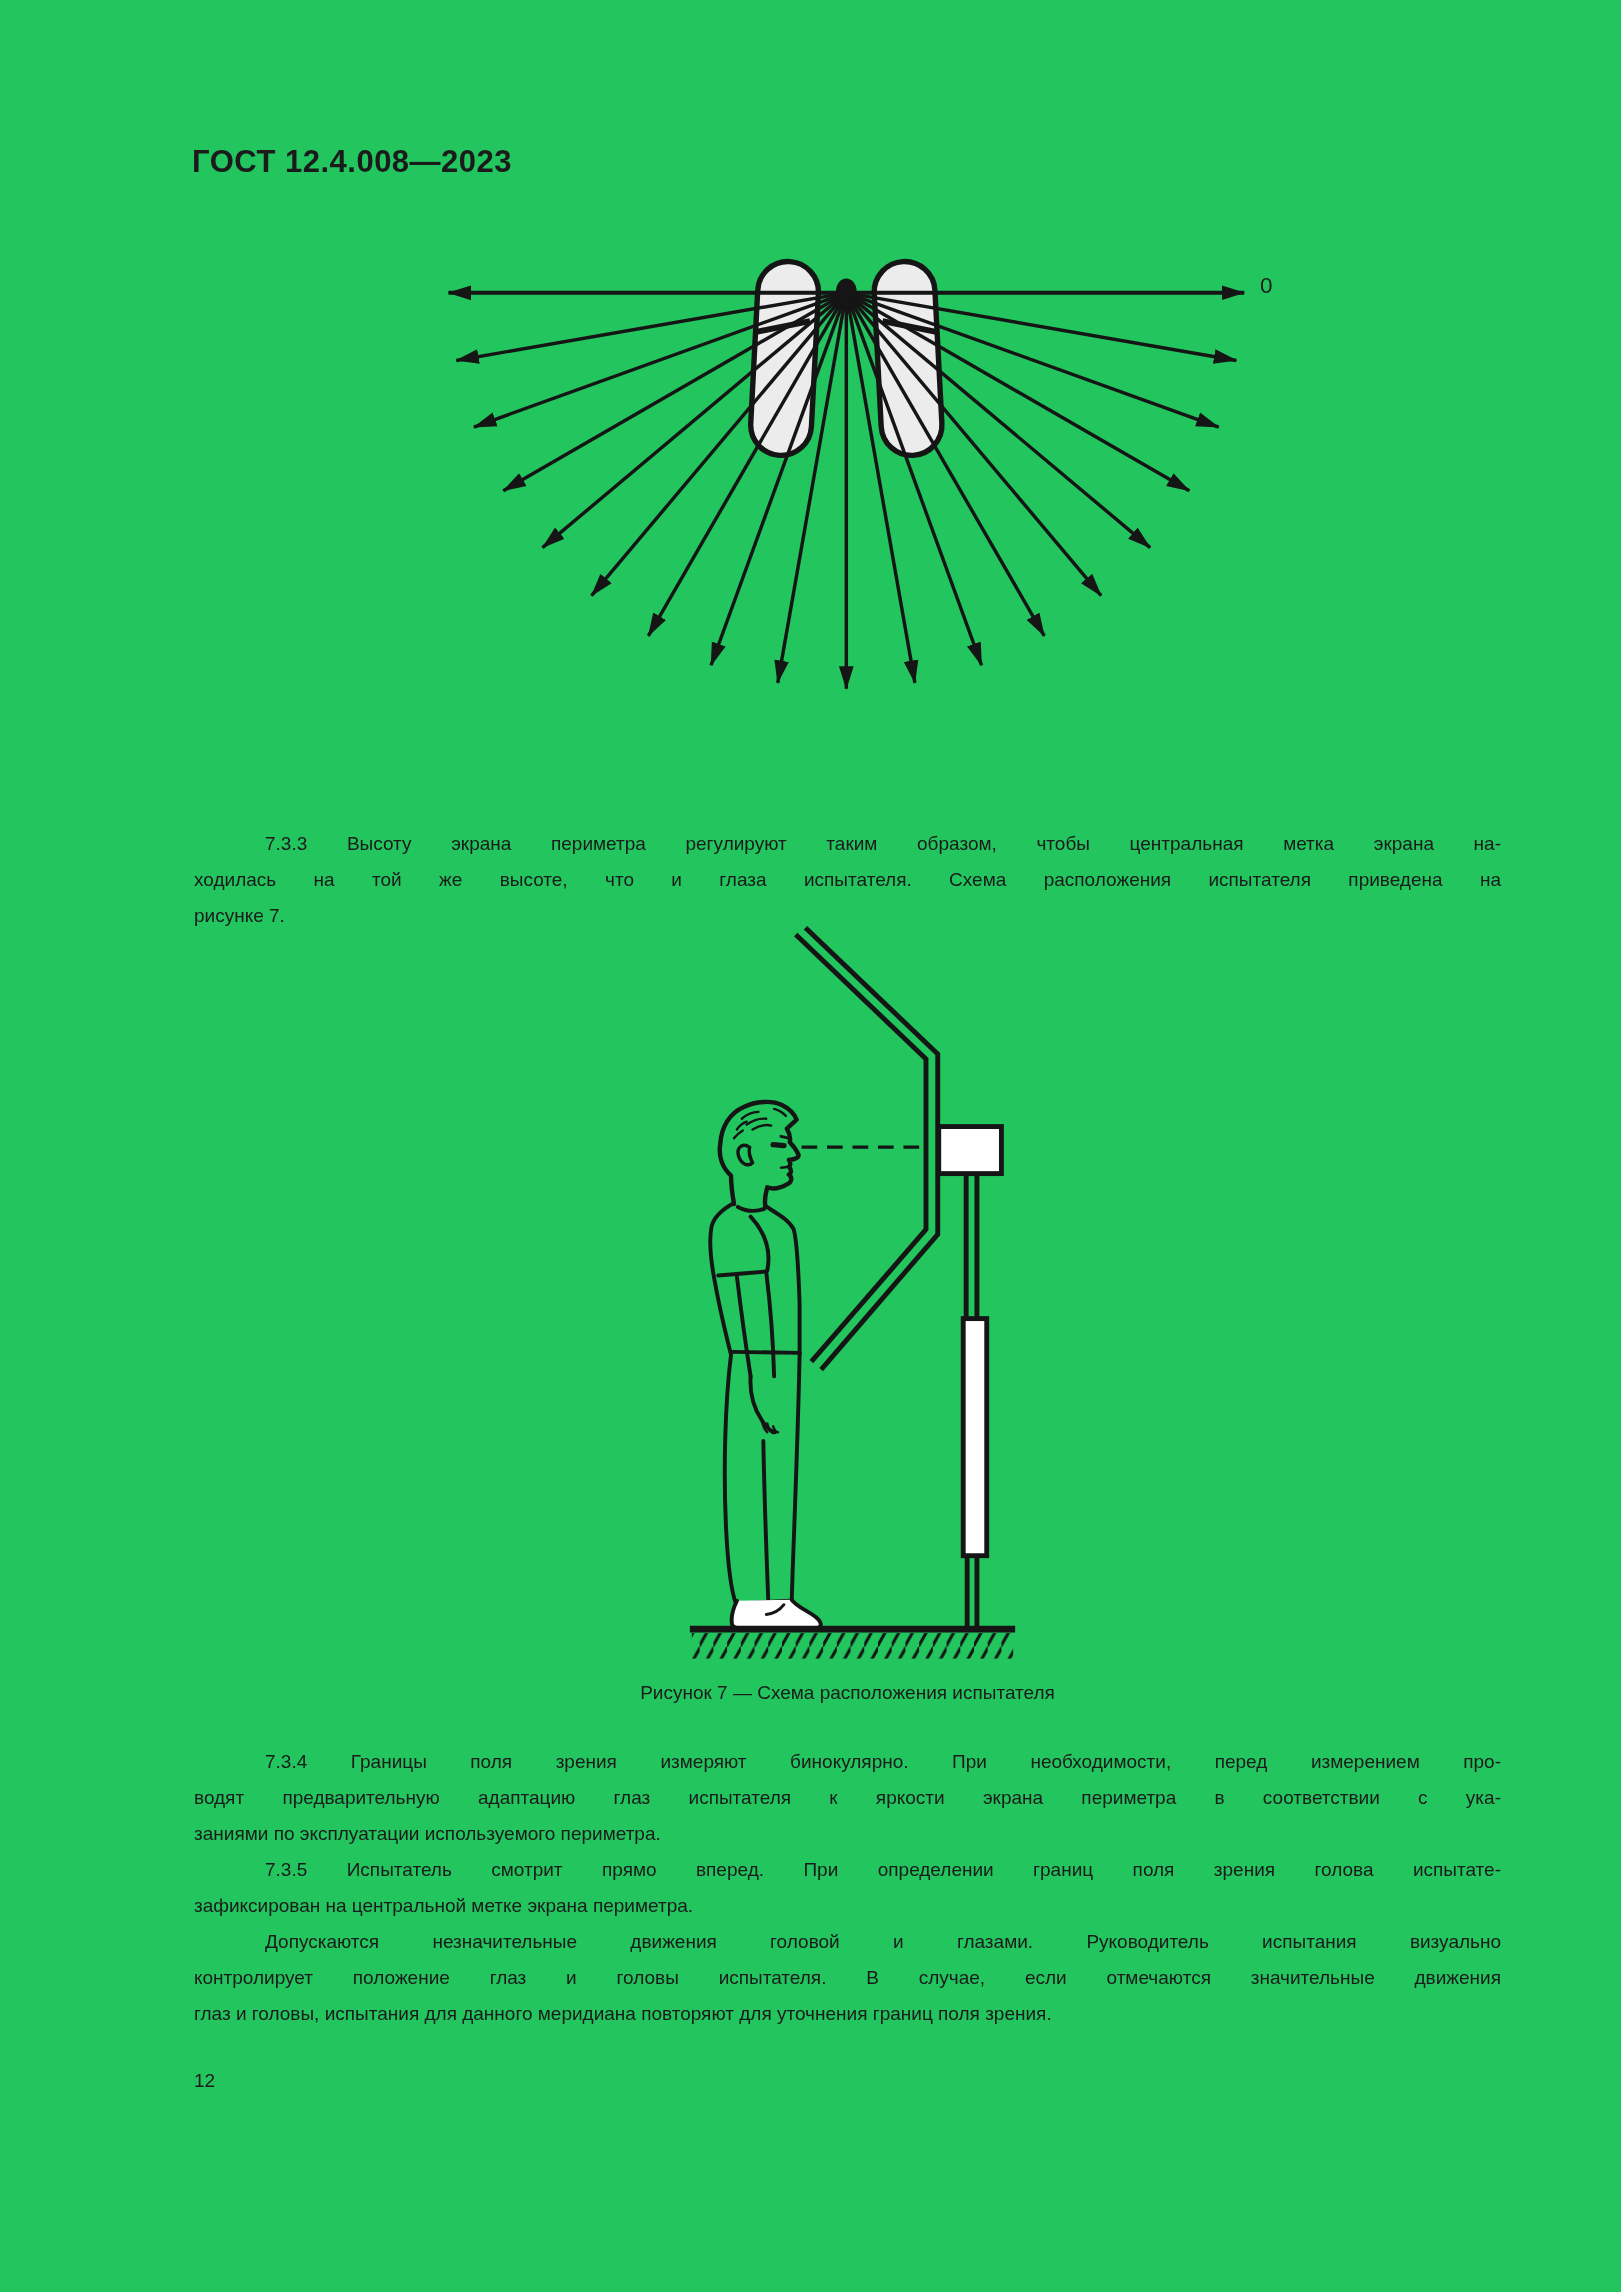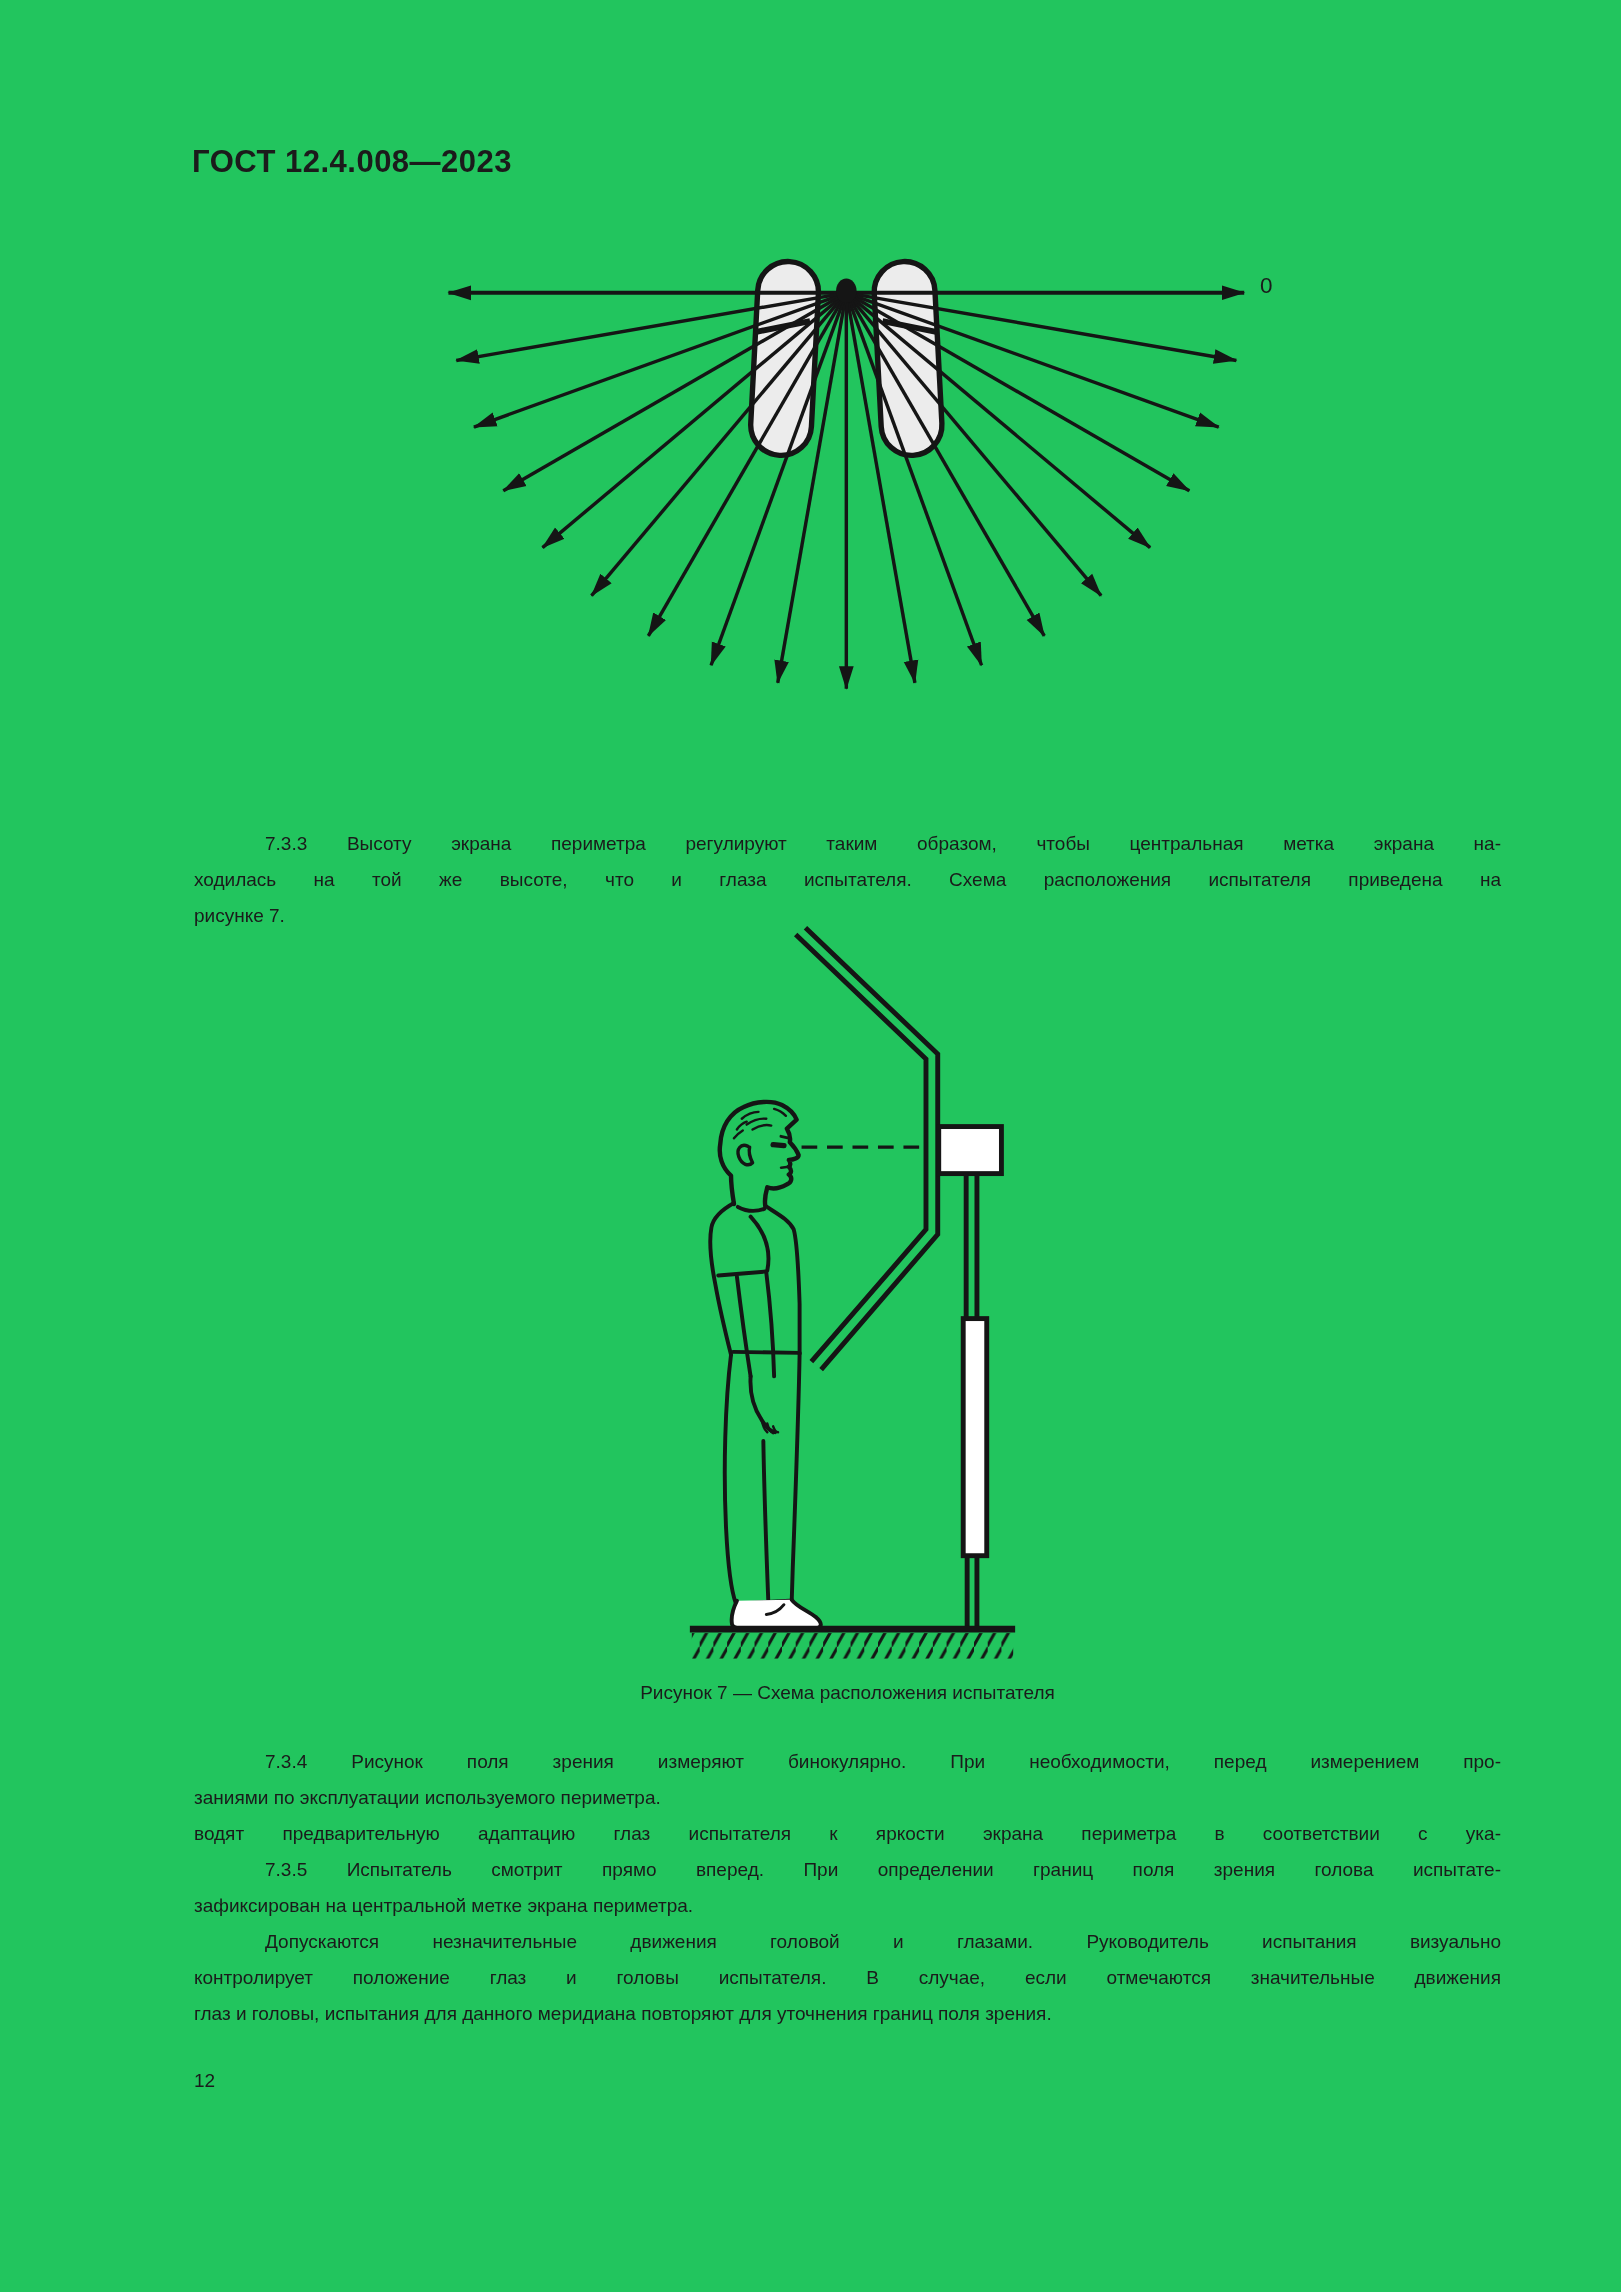--- a/index.html
+++ b/index.html
@@ -165,23 +165,23 @@
 
     <g>
       <line x1="704" y1="1662" x2="1036" y2="1662" stroke="#151515" stroke-width="7"></line>
       <rect x="706" y="1666" width="328" height="26" fill="url(#hatch)"></rect>
     </g>
   </svg>
 
   <div class="caption" style="top:1682px;">Рисунок 7 — Схема расположения испытателя</div>
 
   <div class="textflow" style="top:1744px;">
-    <div class="line indent">7.3.4 Рисунок поля зрения измеряют бинокулярно. При необходимости, перед измерением про-</div>
+    <div class="line indent">7.3.4 Границы поля зрения измеряют бинокулярно. При необходимости, перед измерением про-</div>
+    <div class="line">водят предварительную адаптацию глаз испытателя к яркости экрана периметра в соответствии с ука-</div>
     <div class="line last">заниями по эксплуатации используемого периметра.</div>
-    <div class="line">водят предварительную адаптацию глаз испытателя к яркости экрана периметра в соответствии с ука-</div>
     <div class="line indent">7.3.5 Испытатель смотрит прямо вперед. При определении границ поля зрения голова испытате-</div>
     <div class="line last">зафиксирован на центральной метке экрана периметра.</div>
     <div class="line indent">Допускаются незначительные движения головой и глазами. Руководитель испытания визуально</div>
     <div class="line">контролирует положение глаз и головы испытателя. В случае, если отмечаются значительные движения</div>
     <div class="line last">глаз и головы, испытания для данного меридиана повторяют для уточнения границ поля зрения.</div>
   </div>
 
   <div class="pagenum">12</div>
 
 </div>

